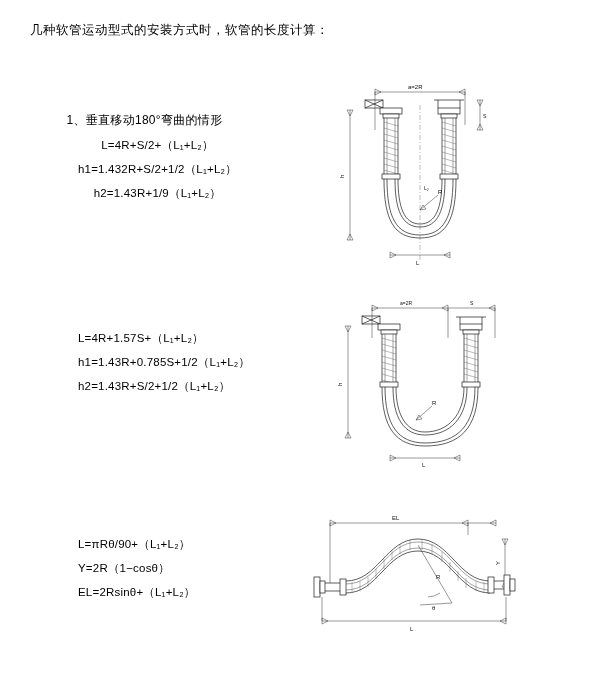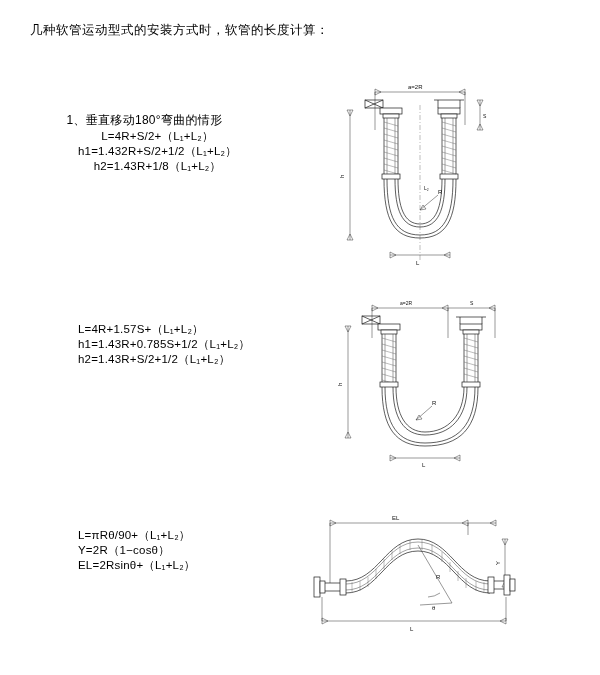--- a/index.html
+++ b/index.html
@@ -32,20 +32,21 @@
     position: absolute;
   }
   .sec-title {
     font-size: 12px;
     white-space: nowrap;
     letter-spacing: 0.3px;
   }
   .formula {
     font-size: 11.5px;
     white-space: nowrap;
+    margin-top: 9px;
     margin-left: 26px;
     letter-spacing: 0.2px;
   }
   .diagram {
     position: absolute;
   }
   .diagram svg {
     display: block;
   }
   
@@ -62,21 +63,21 @@
 <body>
 
 <div class="page">
 
   <div class="heading">几种软管运动型式的安装方式时，软管的长度计算：</div>
 
   <div class="section" style="left:52px; top:112px;text-align:center;">
     <div class="sec-title">1、垂直移动180°弯曲的情形</div>
     <div class="formula">L=4R+S/2+（L₁+L₂）</div>
     <div class="formula">h1=1.432R+S/2+1/2（L₁+L₂）</div>
-    <div class="formula">h2=1.43R+1/8（L₁+L₂）</div>
+    <div class="formula">h2=1.43R+1/9（L₁+L₂）</div>
   </div>
 
   <div class="diagram" style="left:320px; top:70px;">
     <svg width="215" height="200" viewBox="0 0 215 200">
 
       <line class="dim" x1="55" y1="22" x2="145" y2="22"></line>
       <path class="dim" d="M55 19 L61 22 L55 25 Z" fill="#333"></path>
       <path class="dim" d="M145 19 L139 22 L145 25 Z" fill="#333"></path>
       <text class="lbl" x="88" y="19">a=2R</text>
 

